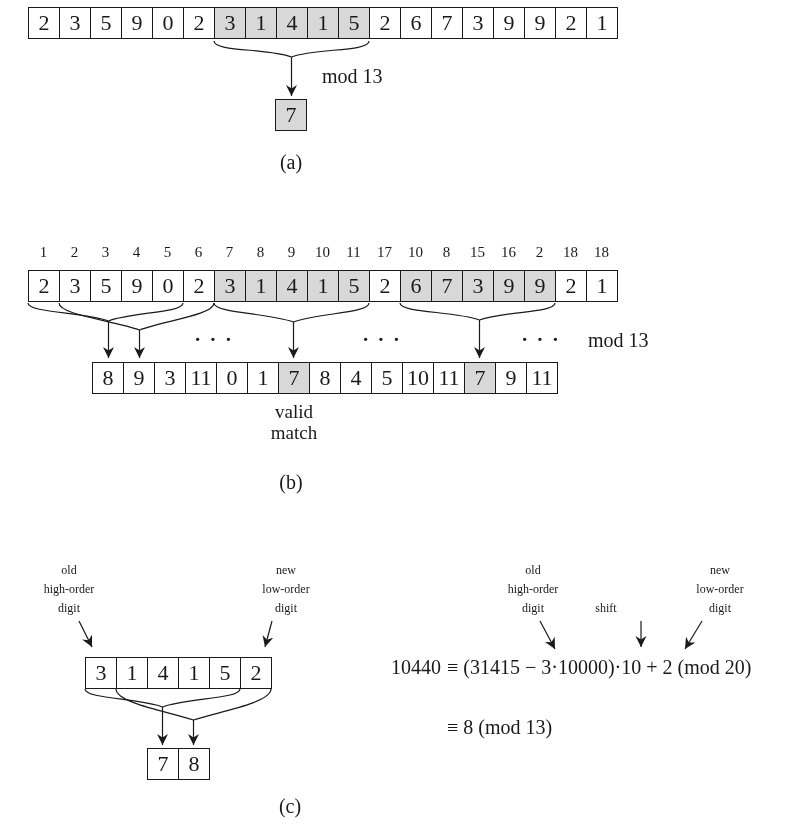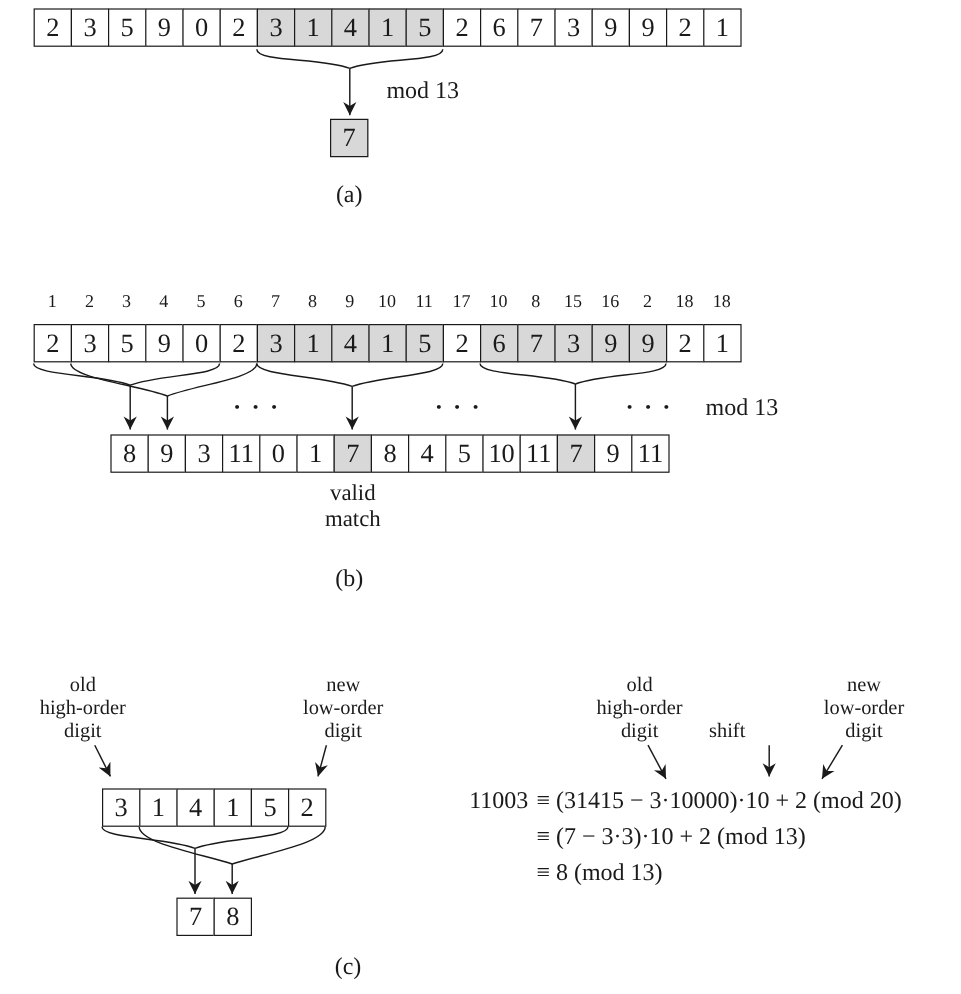--- a/index.html
+++ b/index.html
@@ -18,21 +18,21 @@
   }
   .row .cell:first-child { margin-left:0; }
   .cell.sh { background:#d8d8d8; }
 
   .irow { position:absolute; display:flex; }
   .idx { width:31px; flex:none; text-align:center; font-size:15px; line-height:16px; }
 
   .lbl { position:absolute; font-size:20px; line-height:22px; white-space:nowrap; }
   .cap { position:absolute; font-size:20px; transform:translateX(-50%); }
   .tag { position:absolute; transform:translateX(-50%); text-align:center;
-         font-size:17px; line-height:19px; white-space:nowrap; }
+         font-size:12px; line-height:19px; white-space:nowrap; }
   .tag2 { position:absolute; transform:translateX(-50%); text-align:center;
           font-size:19px; line-height:21px; white-space:nowrap; }
   .dots { position:absolute; transform:translateX(-50%); font-size:28px; line-height:30px;
           letter-spacing:6px; }
   .eq { position:absolute; font-size:20px; line-height:22px; white-space:nowrap; }
   .eq .lhs { display:inline-block; width:56px; }
 </style>
 </head>
 <body>
 
@@ -226,18 +226,17 @@
     <div>digit</div>
   </div>
   <div class="tag" style="left:606px; top:599px">shift</div>
   <div class="tag" style="left:720px; top:561px">
     <div>new</div>
     <div>low-order</div>
     <div>digit</div>
   </div>
 
   <div class="eq" style="left:391px; top:656px">
-    <span class="lhs">11003</span><span>≡ (31415 − 3·10000)·10 + 2  (mod 20)</span>
-  </div>
-  <div class="eq" style="left:447px; top:686px">≡ (7 − 3·3)·10 + 2  (mod 13)</div>
+    <span class="lhs">10440</span><span>≡ (31415 − 3·10000)·10 + 2  (mod 20)</span>
+  </div>
   <div class="eq" style="left:447px; top:716px">≡ 8  (mod 13)</div>
 
 </div>
 
 </body></html>

